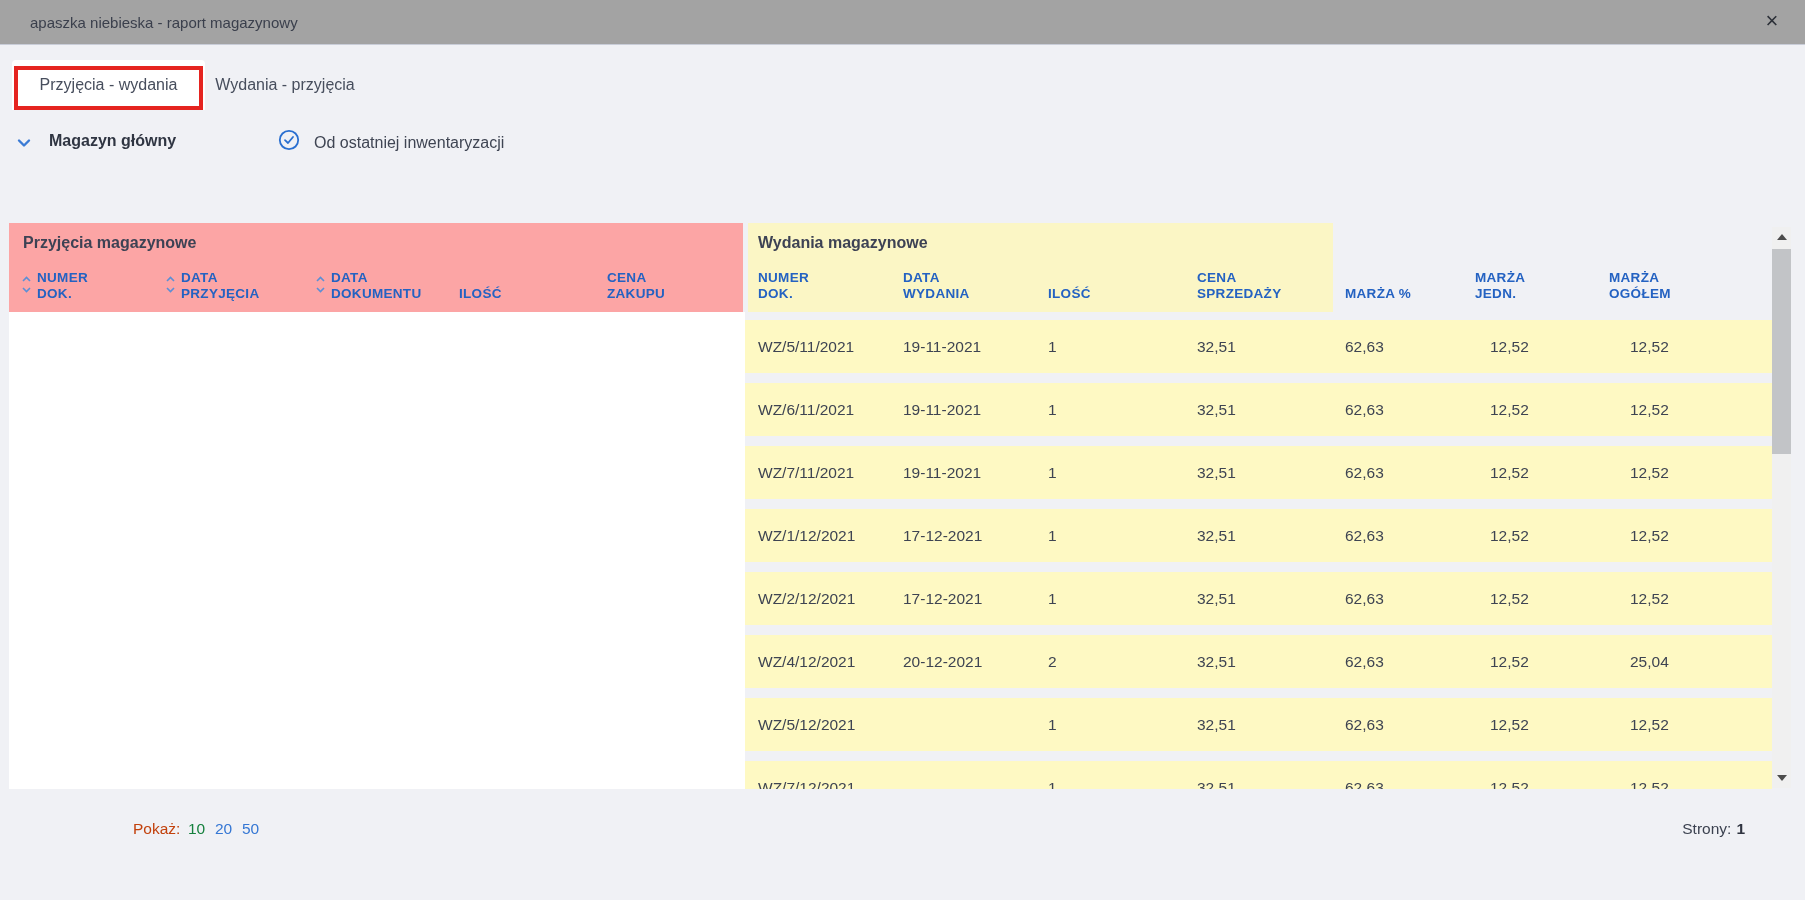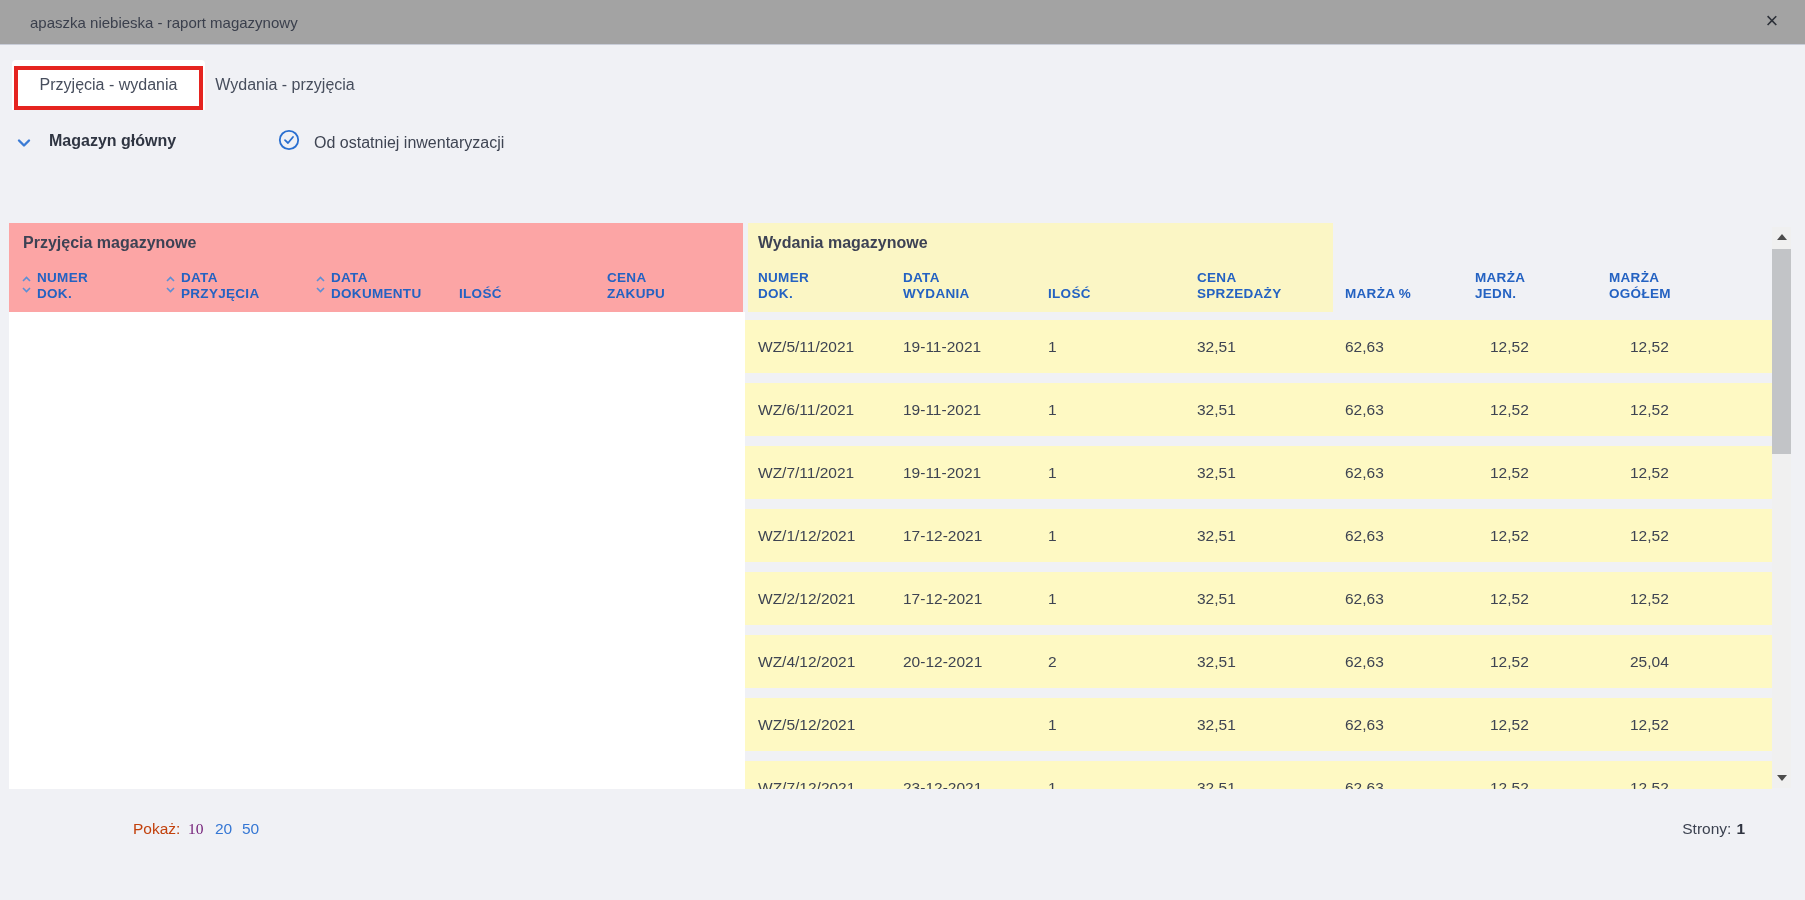--- a/index.html
+++ b/index.html
@@ -103,21 +103,21 @@
   .sb-down{bottom:0;}
   .tri-up{width:0;height:0;border-left:5px solid transparent;border-right:5px solid transparent;border-bottom:6px solid #4c4c4c;}
   .tri-down{width:0;height:0;border-left:5px solid transparent;border-right:5px solid transparent;border-top:6px solid #4c4c4c;}
   .sb-thumb{
     position:absolute;left:0;top:22px;width:19px;height:205px;background:#c2c4c7;cursor:grab;
   }
   
   .pager{position:absolute;left:0;top:812px;width:1805px;height:34px;}
   .pokaz-label{position:absolute;left:133px;top:8px;font-size:15.5px;color:#c2410c;}
   .page-opt{position:absolute;top:8px;font-size:15.5px;cursor:pointer;}
-  .opt-selected{color:#701a75;cursor:default;font-family:Liberation Serif, serif;}
+  .opt-selected{color:#15803d;cursor:default;}
   .opt-link{color:#3577d4;}
   .o1{left:188px;}.o2{left:215px;}.o3{left:242px;}
   .strony{position:absolute;right:60px;top:8px;font-size:15.5px;color:#3c4250;}
   .strony b{color:#2f3440;margin-left:5px;}
 </style>
 </head>
 <body>
 
 <div class="titlebar">
   <span class="title">apaszka niebieska - raport magazynowy</span>
@@ -285,21 +285,20 @@
     <div class="cell c1">WZ/5/12/2021</div>
     <div class="cell c3">1</div>
     <div class="cell c4">32,51</div>
     <div class="cell c5">62,63</div>
     <div class="cell c6">12,52</div>
     <div class="cell c7">12,52</div>
   </div>
 
   <div class="trow" style="top: 449px;">
     <div class="cell c1">WZ/7/12/2021</div>
-    <div class="cell c2">23-12-2021</div>
     <div class="cell c3">1</div>
     <div class="cell c4">32,51</div>
     <div class="cell c5">62,63</div>
     <div class="cell c6">12,52</div>
     <div class="cell c7">12,52</div>
   </div>
 </div>
 </div>
 
 <div class="scrollbar">

